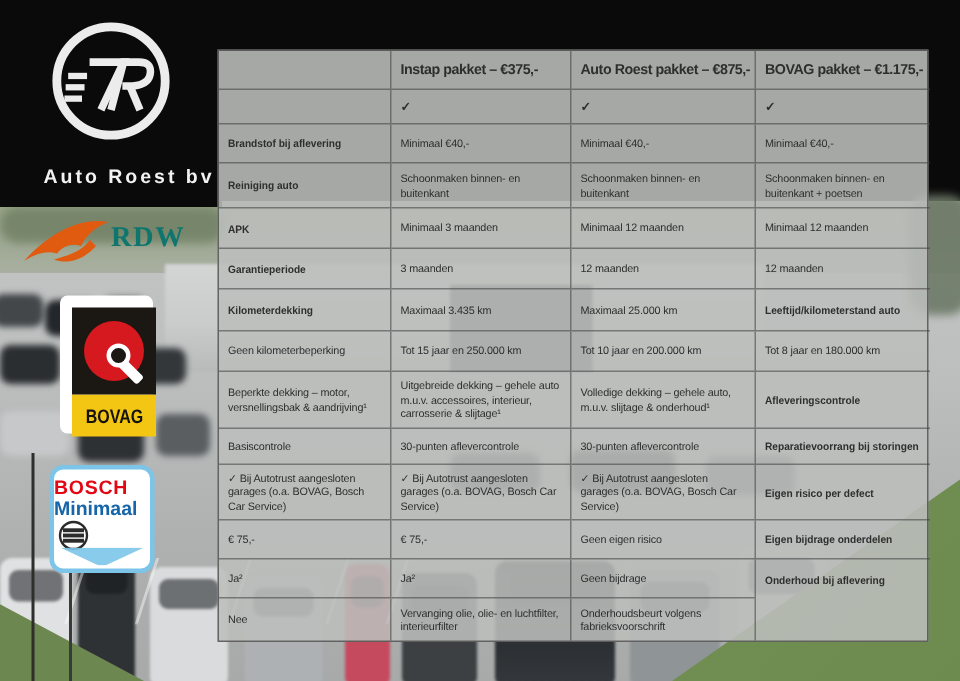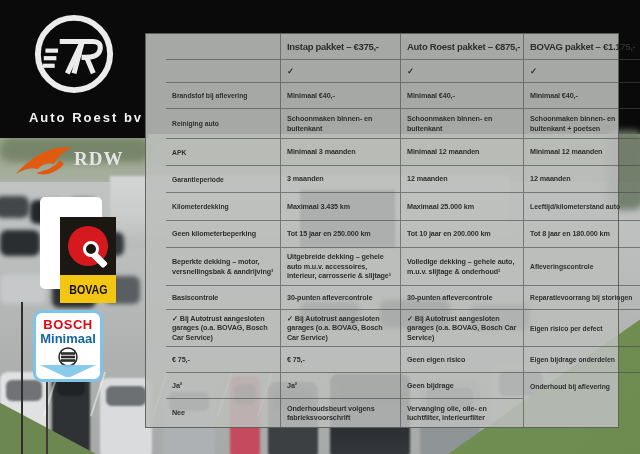--- a/index.html
+++ b/index.html
@@ -34,54 +34,54 @@
 
   
   .brand-panel{position:absolute;left:0;top:0;width:148px;height:138px;background:#0a0a0a;}
   .brand-logo{position:absolute;left:32px;top:12px;}
   .brand-name{position:absolute;left:12px;top:110px;width:148px;text-align:center;color:#f2f2f2;
          font-size:13px;font-weight:bold;letter-spacing:2px;white-space:nowrap;}
 
   
   .rdw{position:absolute;left:14px;top:140px;width:112px;height:44px;}
   .rdw-text{position:absolute;left:60px;top:8px;font-family:"Liberation Serif",serif;
-         font-weight:bold;font-size:19px;color:#e5e5e5;letter-spacing:1px;}
+         font-weight:bold;font-size:19px;color:#0f766e;letter-spacing:1px;}
   .bovag{position:absolute;left:40px;top:197px;width:62px;height:92px;background:#fff;
-         border-radius:5px;padding:20px;box-sizing:border-box;}
+         border-radius:5px;padding:8px;box-sizing:border-box;}
   .bovag-top{position:relative;width:56px;height:58px;background:#1b1713;overflow:hidden;}
   .bovag-disc{position:absolute;left:8px;top:9px;width:40px;height:40px;border-radius:50%;background:#d6181f;}
   .bovag-hub{position:absolute;left:23px;top:24px;width:10px;height:10px;border-radius:50%;
          background:#1b1713;border:3px solid #fff;}
   .bovag-key{position:absolute;left:30px;top:30px;width:22px;height:7px;background:#fff;
          transform:rotate(45deg);transform-origin:0 50%;border-radius:2px;}
   .bovag-band{width:56px;height:28px;background:#f3c613;display:flex;align-items:center;justify-content:center;}
   .bovag-word{font-weight:bold;font-size:13px;color:#15110e;transform:scaleX(.82);letter-spacing:0;}
   .bosch{position:absolute;left:33px;top:310px;width:70px;height:72px;background:#fff;
-         border:3px solid #7cc5e8;border-radius:9px;box-sizing:border-box;text-align:center;overflow:hidden;}
+         border:3px solid #7cc5e8;border-radius:9px;box-sizing:border-box;overflow:hidden;}
   .bosch-line1{font-weight:bold;font-size:13px;color:#e30613;letter-spacing:.5px;margin-top:4px;}
   .bosch-line2{font-weight:bold;font-size:13px;color:#1565a8;margin-top:-1px;}
   .bosch-chev{position:absolute;left:4px;bottom:2px;width:56px;height:12px;background:#7cc5e8;
          clip-path:polygon(0 0,100% 0,54% 100%,46% 100%);opacity:.9;}
   .bosch-emblem{position:relative;margin-top:0;}
 
   
   .pkg-table{position:absolute;left:145px;top:33px;width:474px;
          background:rgba(188,190,188,.88);border:1px solid rgba(60,60,60,.7);
          display:grid;grid-template-columns:115px 120px 123px 116px;
          grid-template-rows:26px 23px 26px 30px 27px 27px 28px 27px 38px 24px 37px 26px 26px 28px;
-         color:#2e2e2e;box-sizing:border-box;padding-left:20px;}
+         color:#2e2e2e;box-sizing:border-box;}
   .c{border-right:1px solid rgba(70,70,70,.6);border-bottom:1px solid rgba(70,70,70,.6);
      padding:2px 6px;display:flex;align-items:center;overflow:hidden;box-sizing:border-box;}
   .pkg-table > .c:nth-child(4n){border-right:0;}
   .pkg-table > .c:nth-last-child(-n+4){border-bottom:0;}
   .hd{font-weight:bold;font-size:9.5px;letter-spacing:-.3px;white-space:nowrap;}
   .ck{font-weight:bold;font-size:8.5px;}
   .lb{font-weight:bold;font-size:7.2px;white-space:nowrap;}
   .lb span{transform:scaleX(.94);transform-origin:0 50%;}
-  .vl{font-weight:bold;font-size:7.2px;line-height:1.3;letter-spacing:-.1px;}
+  .vl{font-weight:normal;font-size:7.2px;line-height:1.3;letter-spacing:-.1px;}
 </style>
 </head>
 <body>
 
 <div class="stage">
 
   <div class="photo">
     <div class="field"></div>
     <div class="trees"></div>
     <div class="tree-right"></div>
@@ -254,17 +254,17 @@
         <span>Eigen bijdrage onderdelen</span>
       </div>
     <div class="c vl">Ja²</div>
     <div class="c vl">Ja²</div>
     <div class="c vl">Geen bijdrage</div>
 
     <div class="c lb">
         <span>Onderhoud bij aflevering</span>
       </div>
     <div class="c vl">Nee</div>
+    <div class="c vl">Vervanging olie, olie- en luchtfilter, interieurfilter</div>
     <div class="c vl">Onderhoudsbeurt volgens fabrieksvoorschrift</div>
-    <div class="c vl">Vervanging olie, olie- en luchtfilter, interieurfilter</div>
   </div>
 
 </div>
 
 </body></html>

